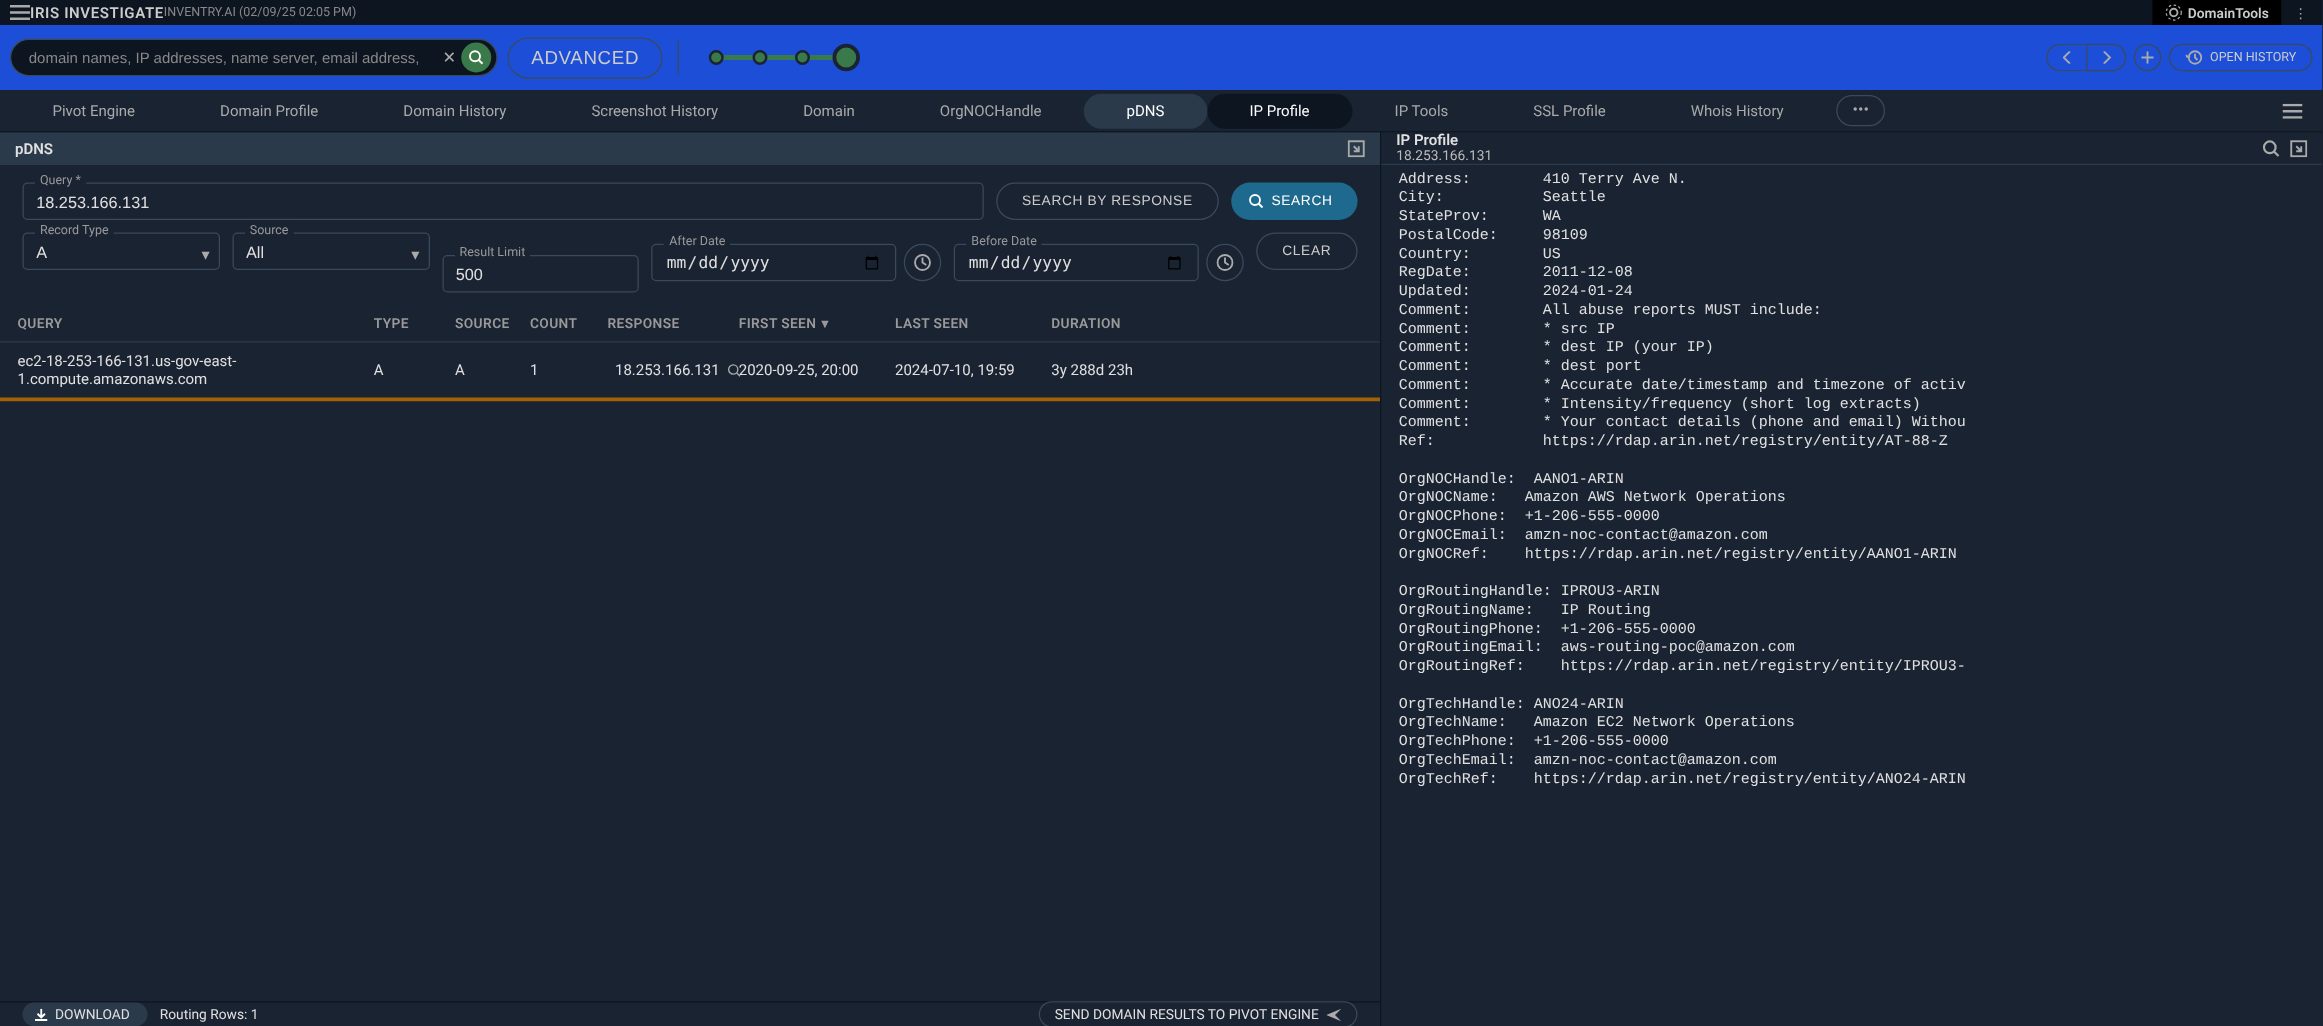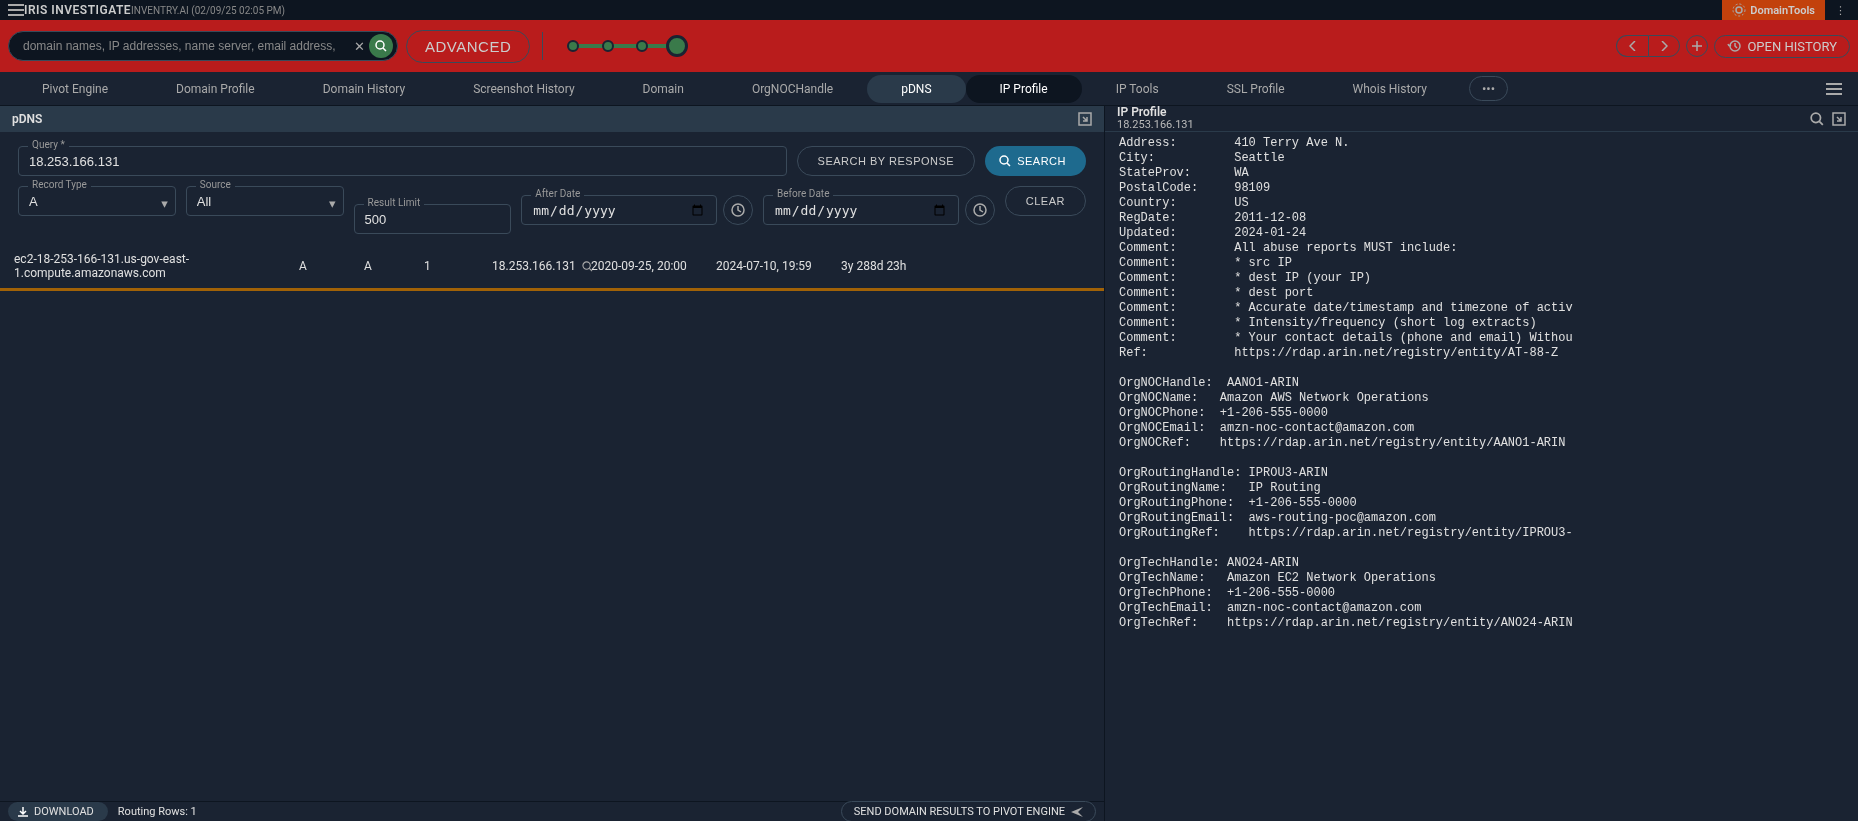--- a/index.html
+++ b/index.html
@@ -20,29 +20,29 @@
       align-items: center;
       padding: 0 8px;
       font-size: 11px;
     }
     .topbar-left { display: flex; align-items: center; }
     .topbar-right { margin-left: auto; display: flex; align-items: center; gap: 6px; }
     .hamburger { cursor: pointer; }
     .hamburger svg { fill: #aaa; }
     .app-title { font-weight: 600; color: #ccc; font-size: 12px; letter-spacing: 0.5px; }
     .app-subtitle { color: #888; font-size: 10px; }
-    .domaintools-logo { display: flex; align-items: center; gap: 4px; background: #c2410c; padding: 2px 10px; height: 20px; }
+    .domaintools-logo { display: flex; align-items: center; gap: 4px; background: #000000; padding: 2px 10px; height: 20px; }
     .domaintools-logo svg { fill: #aaa; }
     .domaintools-text { font-size: 11px; font-weight: 600; color: #ccc; }
     .kebab { cursor: pointer; color: #aaa; padding: 0 4px; }
 
     
     .searchbar {
       height: 52px;
-      background: #b91c1c;
+      background: #1d4ed8;
       display: flex;
       align-items: center;
       padding: 0 8px;
       gap: 8px;
     }
     .search-input-wrap {
       display: flex;
       align-items: center;
       background: #0d1520;
       border: 1px solid #3a4a5a;
@@ -133,21 +133,21 @@
     .nav-btn-group .nav-btn:last-child { border-radius: 0 14px 14px 0; }
     .history-btn {
       display: flex;
       align-items: center;
       gap: 6px;
       border: 1px solid #3a4a5a;
       border-radius: 14px;
       padding: 3px 12px;
       cursor: pointer;
       color: #ccc;
-      font-size: 13px;
+      font-size: 10px;
     }
 
     
     .tabstrip {
       height: 34px;
       background: #1a2332;
       display: flex;
       align-items: center;
       padding: 0 8px;
       border-bottom: 1px solid #0d1520;
@@ -314,21 +314,21 @@
     .sort-arrow { font-size: 10px; margin-left: 2px; }
     .resp-bar { width: 3px; height: 18px; background: #3aa0d0; }
     .mag-icon { cursor: pointer; }
 
     
     .footer {
       height: 20px;
       background: #1a2332;
       display: flex;
       align-items: center;
-      padding: 0 8px;
+      padding: 0 18px;
       font-size: 11px;
       gap: 10px;
       border-top: 1px solid #0d1520;
     }
     .download-btn {
       background: #2a3a4a;
       border-radius: 14px;
       padding: 3px 14px 3px 10px;
       display: flex;
       align-items: center;
@@ -530,20 +530,30 @@
                 <circle cx="7" cy="7" r="6" fill="none" stroke="#aaa" stroke-width="1.5"></circle>
                 <path d="M7 3v4l3 2" fill="none" stroke="#aaa" stroke-width="1.5"></path>
               </svg>
           </span>
         </div>
         <button class="btn-outline" style="margin-left:auto;">CLEAR</button>
       </div>
     </div>
 
     <div class="data-table">
+      <div class="thead">
+        <span class="col-query">QUERY</span>
+        <span class="col-type">TYPE</span>
+        <span class="col-src">SOURCE</span>
+        <span class="col-count">COUNT</span>
+        <span class="col-resp">RESPONSE</span>
+        <span class="col-first"><span>FIRST SEEN</span><span class="sort-arrow">▼</span></span>
+        <span class="col-last">LAST SEEN</span>
+        <span class="col-dur">DURATION</span>
+      </div>
       <div class="trow">
         <span class="col-query">ec2-18-253-166-131.us-gov-east-1.compute.amazonaws.com</span>
         <span class="col-type">A</span>
         <span class="col-src">A</span>
         <span class="col-count">1</span>
         <span class="col-resp">
           <span class="resp-bar"></span>
           <span>18.253.166.131</span>
           <span class="mag-icon">
             <svg width="11" height="11" viewBox="0 0 12 12">

